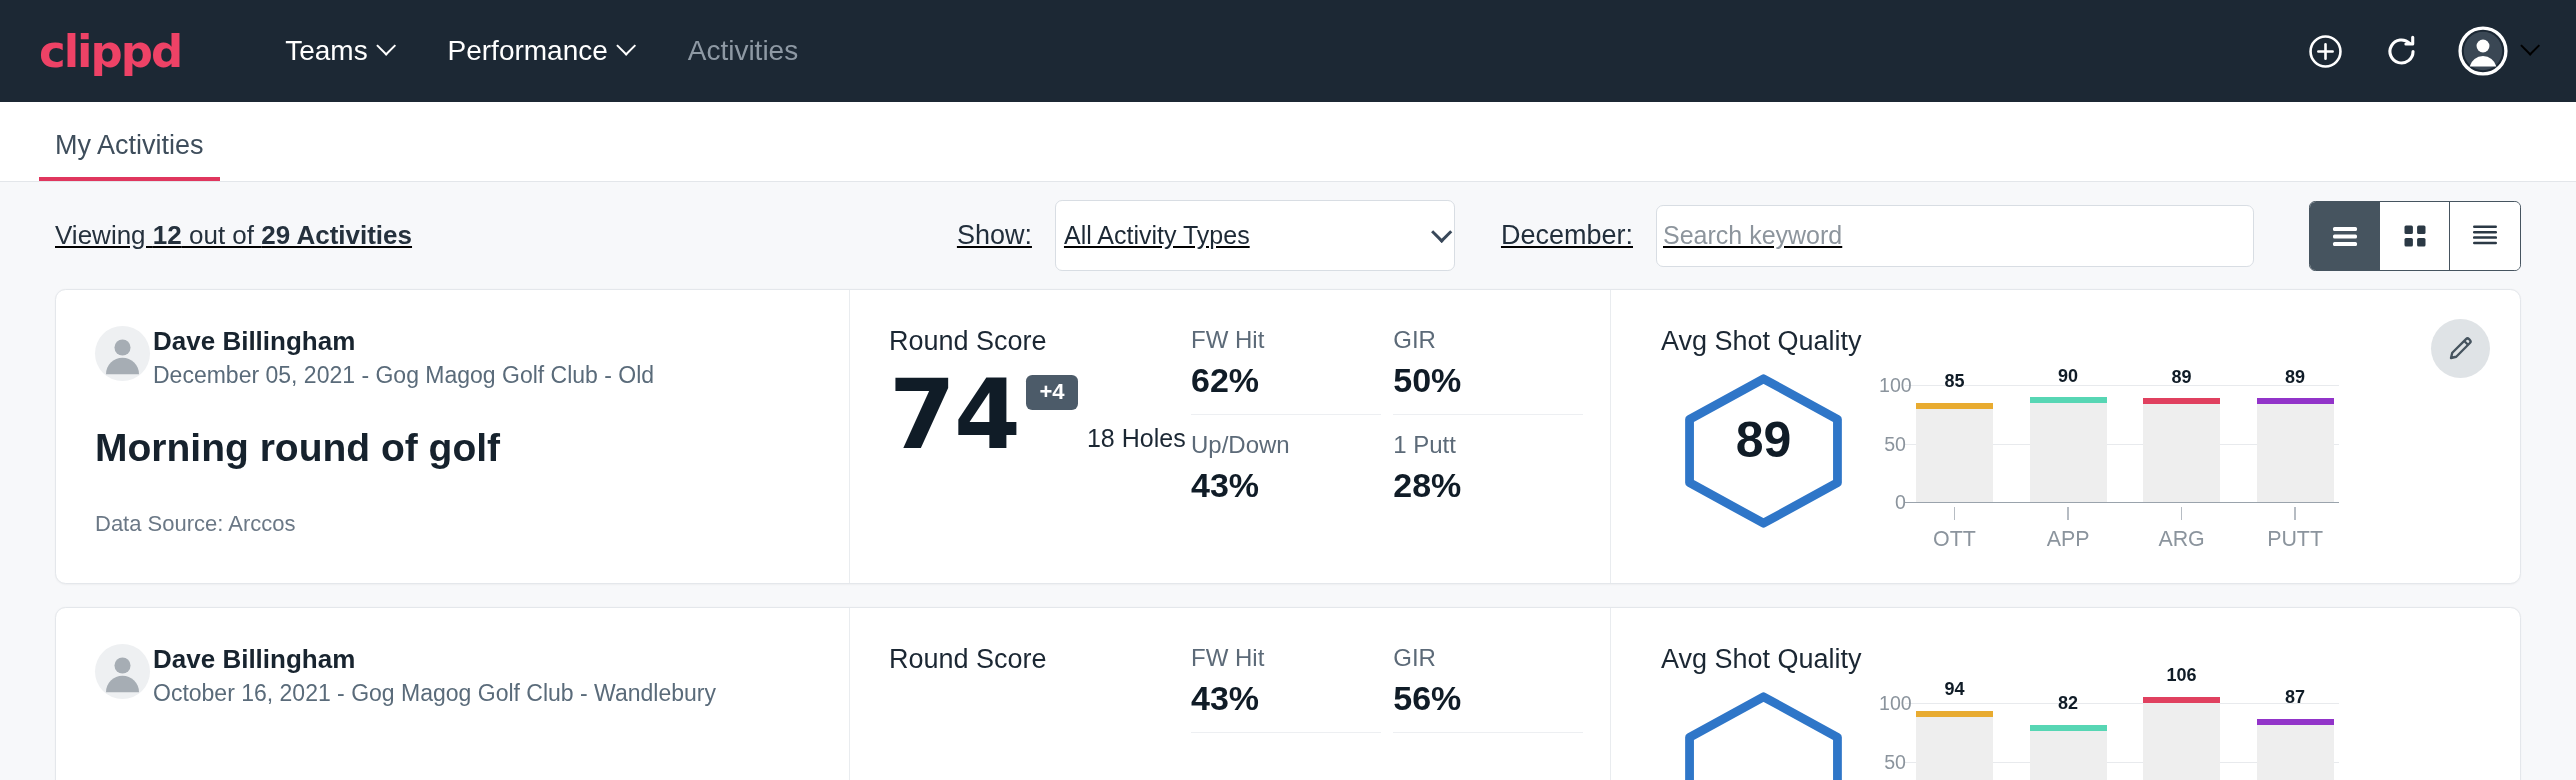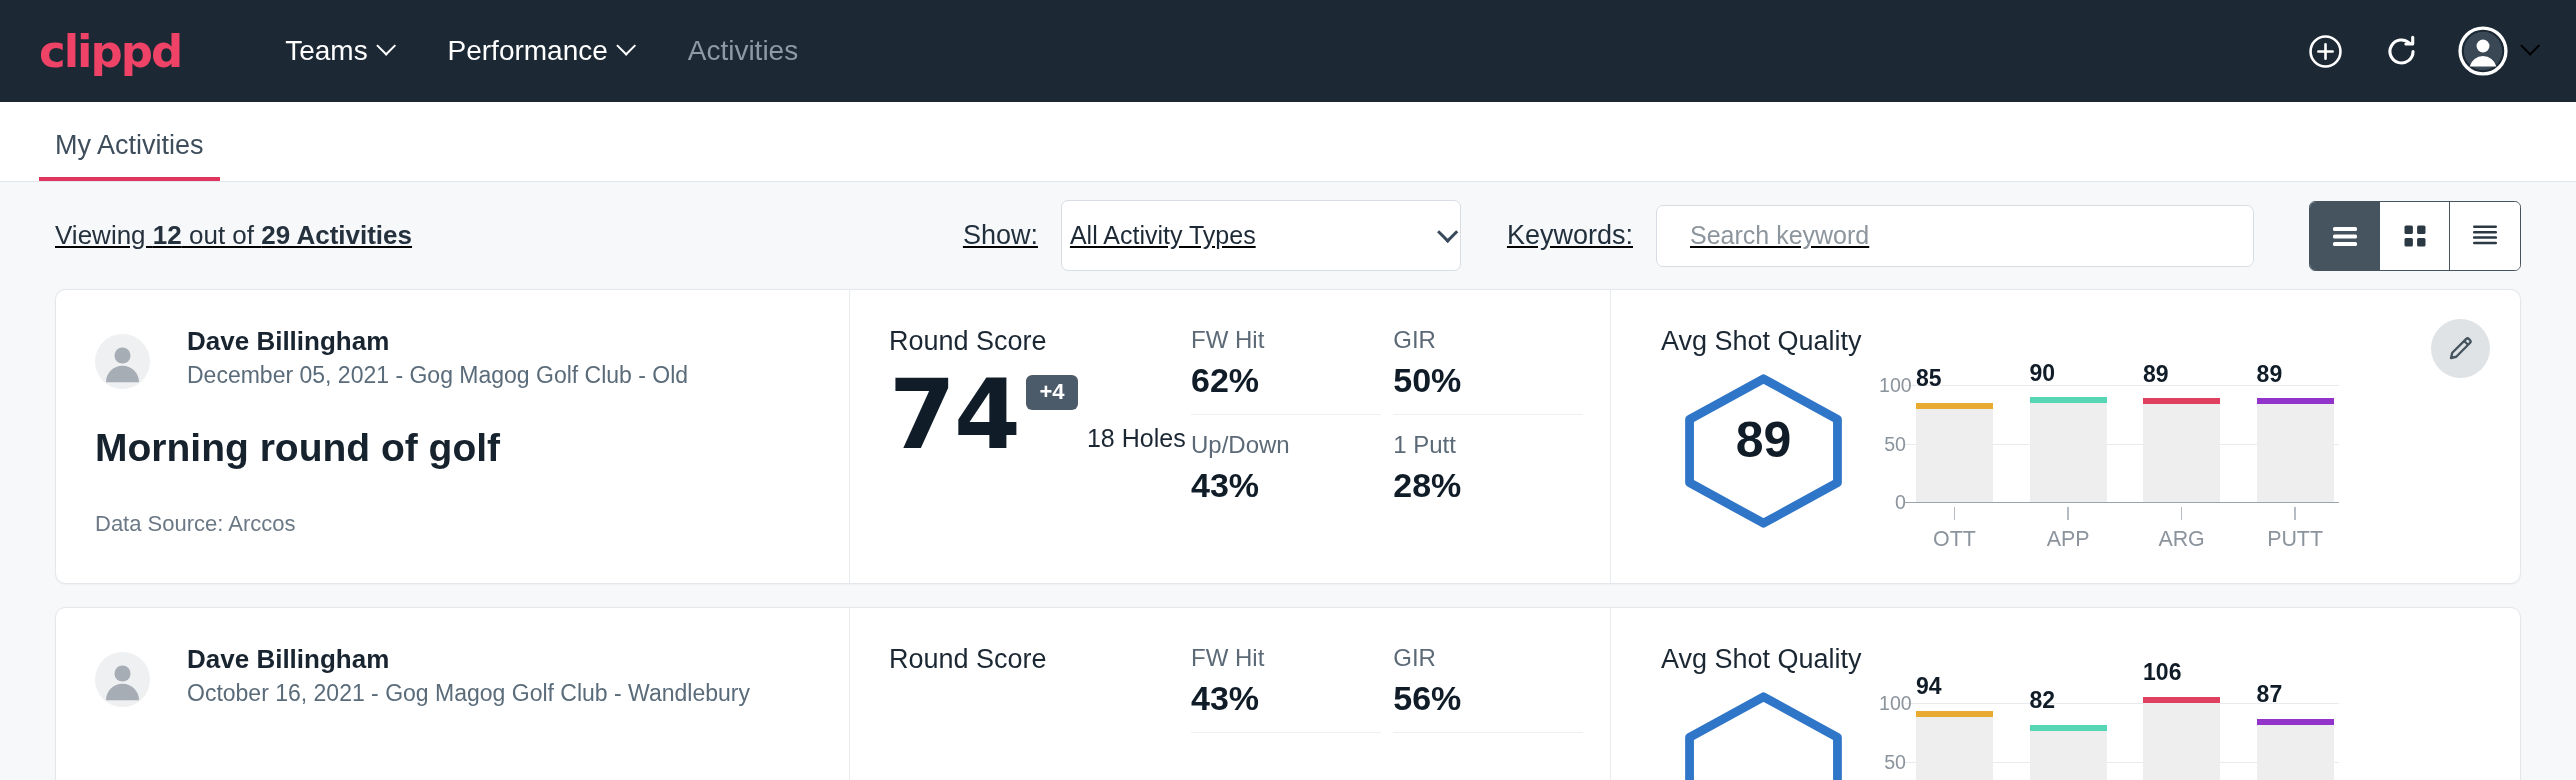--- a/index.html
+++ b/index.html
@@ -105,21 +105,21 @@
     width: 15px; height: 15px;
     border-right: 3.6px solid #39485a;
     border-bottom: 3.6px solid #39485a;
     transform: rotate(45deg) translateY(-4.5px);
   }
   .searchbox {
     width: 598px; height: 62px;
     background: #fff;
     border: 0.9px solid #d8dde3;
     border-radius: 7.1px;
-    padding: 0 33px;
+    padding: 0 6px;
     font-size: 25px;
     color: #1d2935;
     font-family: "Liberation Sans", sans-serif;
     outline: none;
   }
   .searchbox::placeholder { color: #8d959d; }
   .viewtoggle {
     margin-left: 32px;
     display: flex;
     border: 1.8px solid #46545f;
@@ -147,21 +147,21 @@
     display: flex;
     position: relative;
     margin-bottom: 23px;
     box-shadow: 0 0.9px 1.8px rgba(0,0,0,0.04);
   }
   .col-info {
     width: 794px;
     padding: 36px 39px 0 39px;
     border-right: 0.9px solid #e9ecef;
   }
-  .who { display: flex; align-items: flex-end; gap: 37px; }
+  .who { display: flex; align-items: flex-start; gap: 3px; }
   .av-circle {
     width: 55px; height: 55px; border-radius: 50%;
     background: #eef0f2;
     display: flex; align-items: flex-end; justify-content: center;
     overflow: hidden;
     flex: none;
   }
   .who-name { font-size: 26px; font-weight: 700; color: #18242f; }
   .who-sub { font-size: 23px; color: #5a6b7a; margin-top: 5.4px; }
   .card-title {
@@ -227,22 +227,22 @@
     font-size: 19.6px; color: #8b949d; transform: translateY(-50%);
   }
   .bars { position: absolute; left: 41px; right: 5.4px; top: 0; bottom: 0; display: flex; justify-content: space-between; }
   .bar-slot { width: 77px; position: relative; height: 100%; }
   .bar-fill {
     position: absolute; bottom: 0; left: 0; right: 0;
     background: #eeeeee;
   }
   .bar-cap { position: absolute; left: 0; right: 0; height: 6.2px; top: 0; }
   .bar-val {
-    position: absolute; left: 0; right: 0; 
-    font-size: 23px; font-weight: 700; color: #101c27;
+    position: absolute; left: 0; right: 0; text-align: center;
+    font-size: 18px; font-weight: 700; color: #101c27;
   }
   .xlabels { display: flex; justify-content: space-between; margin-left: 41px; margin-right: 5.4px; margin-top: 5.4px; }
   .xlab { width: 77px; text-align: center; font-size: 21.4px; color: #8b949d; }
   .xtick { width: 1.8px; height: 12.5px; background: #b6bcc3; margin: 0 auto 7.1px auto; }
 
   .edit-btn {
     position: absolute;
     right: 30px; top: 28.6px;
     width: 59px; height: 59px; border-radius: 50%;
     background: #dfe3e6;
@@ -306,21 +306,21 @@
     <span>Viewing </span><b>12</b><span> out of </span><b>29 Activities</b>
   </div>
 
   <div class="toolbar-mid">
     <span class="lbl">Show:</span>
     <div class="select">
       <span>All Activity Types</span>
       <span class="chev2"></span>
     </div>
 
-    <span class="lbl" style="margin-left:23px">Keywords:</span>
+    <span class="lbl" style="margin-left:23px">December:</span>
     <input class="searchbox" type="text" placeholder="Search keyword" style="">
 
     <div class="viewtoggle">
       <div class="vt active">
         <svg width="36" height="36" viewBox="0 0 24 24" fill="#ffffff">
           <rect x="4" y="6" width="16" height="2.6" rx="1"></rect>
           <rect x="4" y="11" width="16" height="2.6" rx="1"></rect>
           <rect x="4" y="16" width="16" height="2.6" rx="1"></rect>
         </svg>
       </div>

